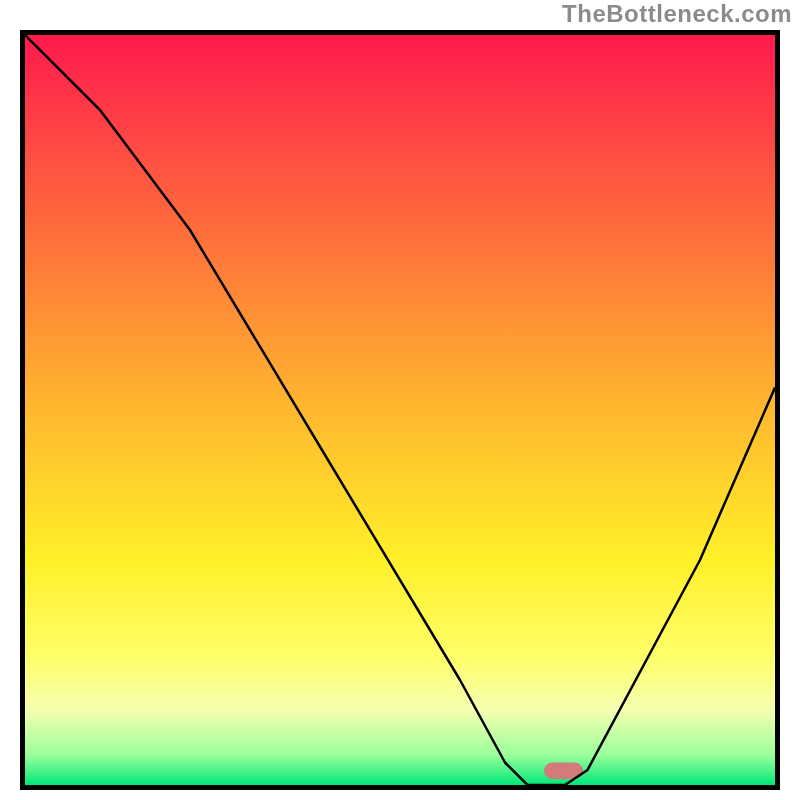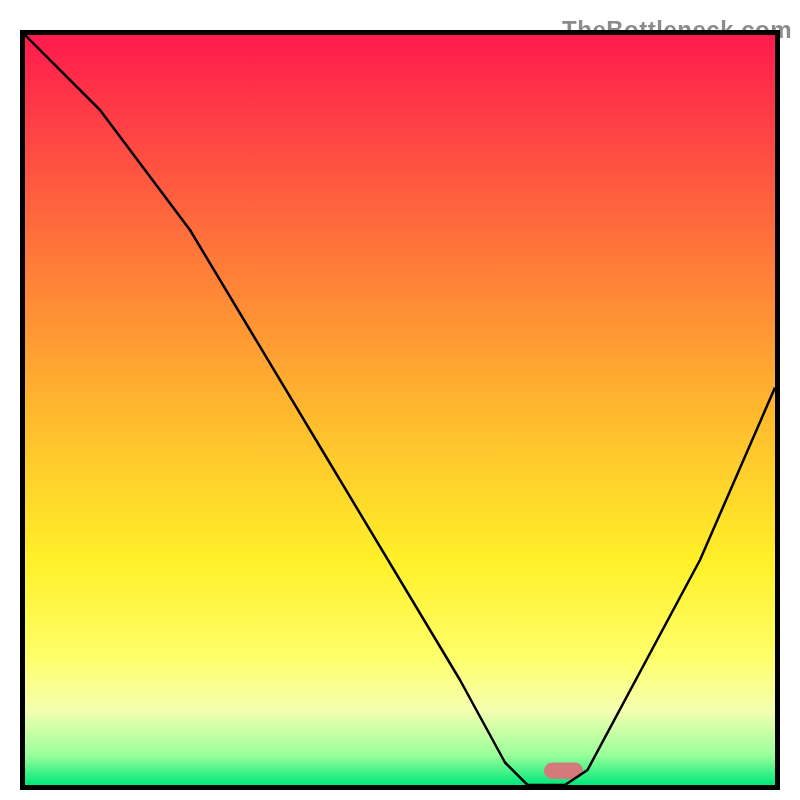--- a/index.html
+++ b/index.html
@@ -9,21 +9,21 @@
     height: 800px;
     background: #ffffff;
   }
   .chart-container {
     position: relative;
     width: 800px;
     height: 800px;
   }
   .watermark {
     position: absolute;
-    top: 16px;
+    top: 0;
     right: 8px;
     font-family: Arial, Helvetica, sans-serif;
     font-size: 24px;
     font-weight: bold;
     color: #8b8b8b;
     letter-spacing: 0.5px;
   }
   .plot-frame {
     position: absolute;
     left: 20px;

